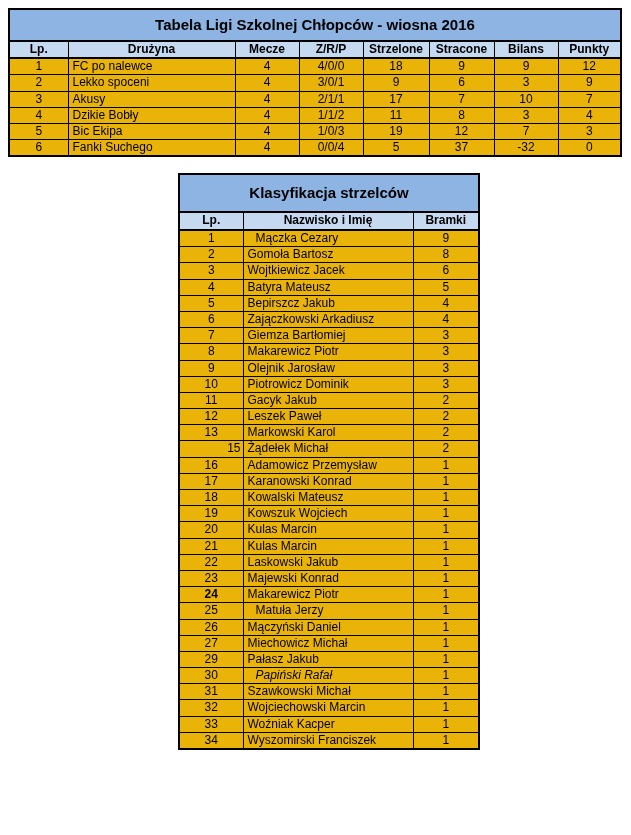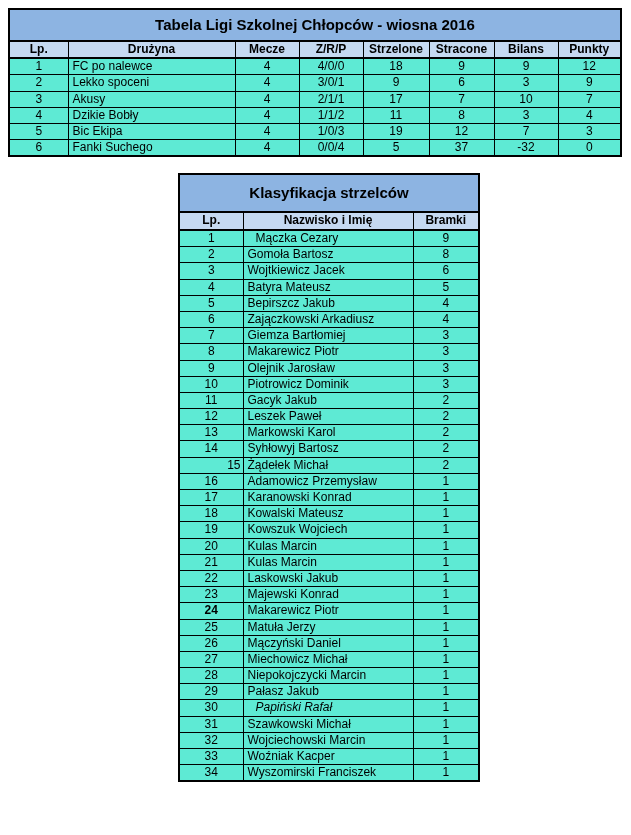--- a/index.html
+++ b/index.html
@@ -15,21 +15,21 @@
     background:#ffffff;
     font-family:"Liberation Sans",sans-serif;
     color:var(--text);
     position:relative;
   }
   table{
     border-collapse:collapse;
     table-layout:fixed;
     position:absolute;
     border:2px solid var(--border);
-    background:#5eead4;
+    background:#eab308;
   }
   td,th{
     border:1px solid var(--border);
     font-size:12px;
     line-height:1.1;
     padding:1px 2px;
     overflow:hidden;
     white-space:nowrap;
     text-align:center;
   }
@@ -225,25 +225,20 @@
         <td style="text-align: center;">12</td>
         <td style="text-align: left; padding-left: 4px;">Leszek Paweł</td>
         <td style="text-align: center;">2</td>
       </tr>
       <tr>
         <td style="text-align: center;">13</td>
         <td style="text-align: left; padding-left: 4px;">Markowski Karol</td>
         <td style="text-align: center;">2</td>
       </tr>
       <tr>
-        <td style="text-align: center;">14</td>
-        <td style="text-align: left; padding-left: 4px;">Syhłowyj Bartosz</td>
-        <td style="text-align: center;">2</td>
-      </tr>
-      <tr>
         <td style="text-align: right;">15</td>
         <td style="text-align: left; padding-left: 4px;">Żądełek Michał</td>
         <td style="text-align: center;">2</td>
       </tr>
       <tr>
         <td style="text-align: center;">16</td>
         <td style="text-align: left; padding-left: 4px;">Adamowicz Przemysław</td>
         <td style="text-align: center;">1</td>
       </tr>
       <tr>
@@ -281,36 +276,31 @@
         <td style="text-align: left; padding-left: 4px;">Majewski Konrad</td>
         <td style="text-align: center;">1</td>
       </tr>
       <tr>
         <td style="text-align: center; font-weight: bold;">24</td>
         <td style="text-align: left; padding-left: 4px;">Makarewicz Piotr</td>
         <td style="text-align: center;">1</td>
       </tr>
       <tr>
         <td style="text-align: center;">25</td>
-        <td style="text-align: left; padding-left: 4px;">Matuła Jerzy</td>
+        <td style="text-align: left; padding-left: 12px;">Matuła Jerzy</td>
         <td style="text-align: center;">1</td>
       </tr>
       <tr>
         <td style="text-align: center;">26</td>
         <td style="text-align: left; padding-left: 4px;">Mączyński Daniel</td>
         <td style="text-align: center;">1</td>
       </tr>
       <tr>
         <td style="text-align: center;">27</td>
         <td style="text-align: left; padding-left: 4px;">Miechowicz Michał</td>
-        <td style="text-align: center;">1</td>
-      </tr>
-      <tr>
-        <td style="text-align: center;">28</td>
-        <td style="text-align: left; padding-left: 4px;">Niepokojczycki Marcin</td>
         <td style="text-align: center;">1</td>
       </tr>
       <tr>
         <td style="text-align: center;">29</td>
         <td style="text-align: left; padding-left: 4px;">Pałasz Jakub</td>
         <td style="text-align: center;">1</td>
       </tr>
       <tr>
         <td style="text-align: center;">30</td>
         <td style="text-align: left; padding-left: 12px; font-style: italic;">Papiński Rafał</td>

